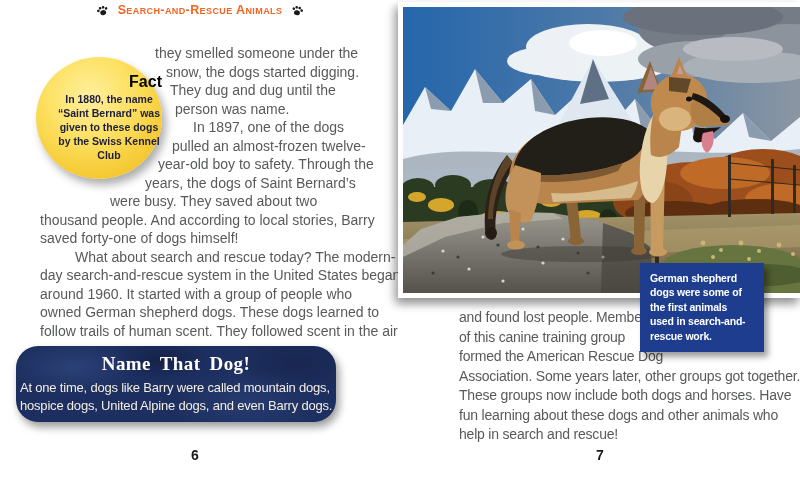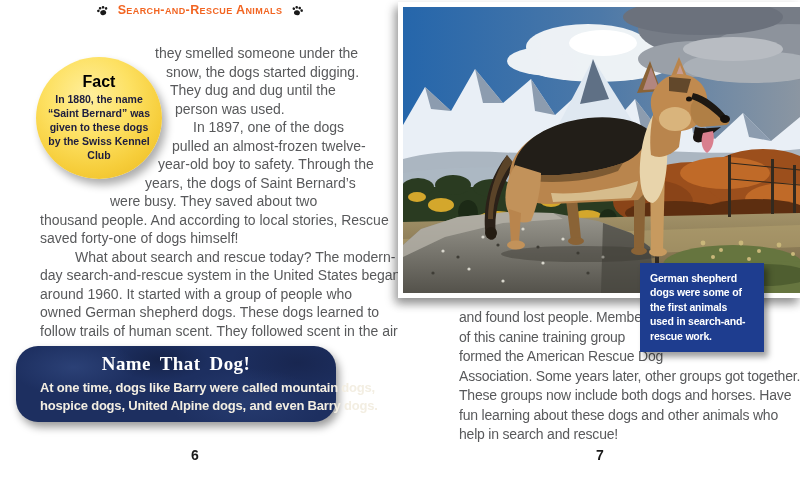--- a/index.html
+++ b/index.html
@@ -11,21 +11,21 @@
           justify-content:center;gap:9px;}
   .header-title{color:#F26522;font-weight:bold;font-size:12.5px;letter-spacing:.4px;
                 font-variant:small-caps;}
   .paw{width:13px;height:13px;}
   .paw svg{width:100%;height:100%;display:block;}
 
   
   .fact{position:absolute;left:36px;top:57px;width:126px;height:122px;border-radius:50%;
         background:radial-gradient(circle at 42% 32%, #ffef9e 0%, #fde163 38%, #f6cd3a 68%, #e9b61c 100%);
         box-shadow:4px 6px 8px rgba(0,0,0,.32);
-        display:flex;flex-direction:column;align-items:center;justify-content:center;text-align:center;}
+        display:flex;flex-direction:column;align-items:flex-end;justify-content:center;text-align:center;}
   .fact-title{font-size:16px;font-weight:bold;color:#000;margin-bottom:2px;}
   .fact-text{font-size:10.5px;font-weight:bold;color:#1d1d3f;line-height:1.32;width:106px;}
 
   
   .left-body{position:absolute;left:40px;top:44px;width:358px;font-size:14px;
              line-height:18.5px;color:#58595B;}
   .left-body div{white-space:nowrap;}
   .left-body div:nth-child(1){padding-left:115px}
   .left-body div:nth-child(2){padding-left:126px}
   .left-body div:nth-child(3){padding-left:130px}
@@ -41,21 +41,21 @@
   .namebox{position:absolute;left:16px;top:346px;width:320px;height:76px;border-radius:22px;
            background:
              radial-gradient(ellipse 90px 40px at 18% 28%, rgba(80,110,175,.28), transparent 70%),
              radial-gradient(ellipse 110px 50px at 72% 75%, rgba(70,100,165,.22), transparent 70%),
              radial-gradient(ellipse 70px 30px at 45% 18%, rgba(15,25,55,.55), transparent 70%),
              radial-gradient(ellipse 95px 45px at 88% 22%, rgba(20,30,65,.5), transparent 70%),
              #1d2f60;
            box-shadow:3px 5px 8px rgba(0,0,0,.4);}
   .namebox-title{text-align:center;font-family:"Liberation Serif",serif;font-weight:bold;
                  font-size:19px;color:#ffffff;padding-top:7px;letter-spacing:.4px;word-spacing:4px;}
-  .namebox-body{padding-left:24px;margin-top:4px;font-size:13px;font-weight:bold;color:#f3eee2;
+  .namebox-body{padding-left:4px;margin-top:4px;font-size:13px;font-weight:normal;color:#f3eee2;
                 line-height:1.38;letter-spacing:-.2px;}
   .namebox-body div{white-space:nowrap;}
 
   
   .pagenum{position:absolute;font-weight:bold;font-size:14px;color:#1a1a1a;}
   .pagenum.left{left:191px;top:447px;}
   .pagenum.right{left:596px;top:447px;}
 
   
   .photo{position:absolute;left:398px;top:2px;width:402px;height:296px;box-sizing:border-box;
@@ -107,27 +107,27 @@
 
   <div class="fact">
     <div class="fact-title">Fact</div>
     <div class="fact-text">In 1880, the name “Saint Bernard” was given to these dogs by the Swiss Kennel Club</div>
   </div>
 
   <div class="left-body">
     <div>they smelled someone under the</div>
     <div>snow, the dogs started digging.</div>
     <div>They dug and dug until the</div>
-    <div>person was used.</div>
+    <div>person was name.</div>
     <div>In 1897, one of the dogs</div>
     <div>pulled an almost-frozen twelve-</div>
     <div>year-old boy to safety. Through the</div>
     <div>years, the dogs of Saint Bernard’s</div>
     <div>were busy. They saved about two</div>
-    <div>thousand people. And according to local stories, Rescue</div>
+    <div>thousand people. And according to local stories, Barry</div>
     <div>saved forty-one of dogs himself!</div>
     <div>What about search and rescue today? The modern-</div>
     <div>day search-and-rescue system in the United States began</div>
     <div>around 1960. It started with a group of people who</div>
     <div>owned German shepherd dogs. These dogs learned to</div>
     <div>follow trails of human scent. They followed scent in the air</div>
   </div>
 
   <div class="namebox">
     <div class="namebox-title">Name That Dog!</div>

